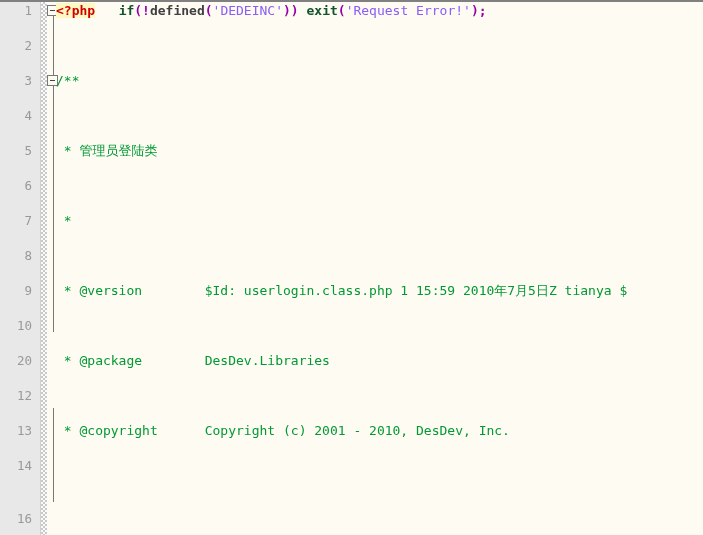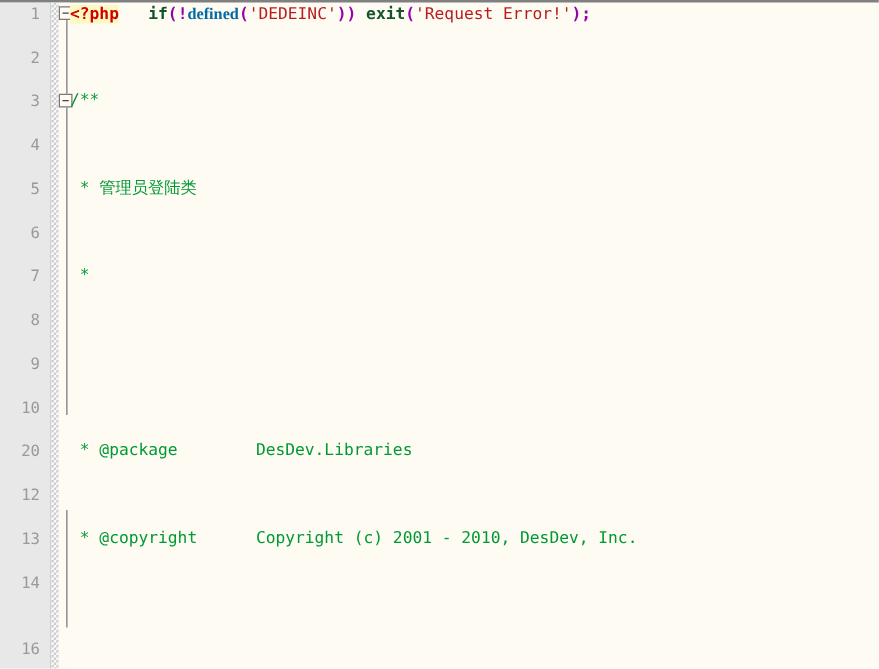--- a/index.html
+++ b/index.html
@@ -102,22 +102,22 @@
     position: absolute;
     left: 2px; right: 2px;
     top: 4px;
     height: 1px;
     background: #444;
   }
 
   
   .t-php      { color: #D00000; font-weight: bold; background: #fef9c3; }
   .t-kw       { color: #14532d; font-weight: bold; }
-  .t-fn       { color: #0369a1; font-weight: bold; font-family: Liberation Serif, serif; }
-  .t-str      { color: #b91c1c; }
+  .t-fn       { color: #404040; font-weight: bold; }
+  .t-str      { color: #8b5cf6; }
   .t-punc     { color: #9900AA; font-weight: bold; }
   .t-comment  { color: #009933; }
   .t-plain    { color: #000000; }
 </style>
 </head>
 <body>
 
 <div id="editor">
 
   <div class="gutter-numbers"></div>
@@ -129,21 +129,21 @@
 
   <div class="rows" id="rows">
       <div class="row" style="top: 0px;"><div class="lineno">1</div><div class="fold-box"></div><div class="code"><span class="t-php">&lt;?php</span><span class="t-plain">   </span><span class="t-kw">if</span><span class="t-punc">(</span><span class="t-punc">!</span><span class="t-fn">defined</span><span class="t-punc">(</span><span class="t-str">'DEDEINC'</span><span class="t-punc">))</span><span class="t-plain"> </span><span class="t-kw">exit</span><span class="t-punc">(</span><span class="t-str">'Request Error!'</span><span class="t-punc">);</span></div></div>
       <div class="row" style="top: 17.5px;"><div class="lineno">2</div><div class="code"></div></div>
       <div class="row" style="top: 35px;"><div class="lineno">3</div><div class="fold-box"></div><div class="code"><span class="t-comment">/**</span></div></div>
       <div class="row" style="top: 52.5px;"><div class="lineno">4</div><div class="code"></div></div>
       <div class="row" style="top: 70px;"><div class="lineno">5</div><div class="code"><span class="t-comment"> * 管理员登陆类</span></div></div>
       <div class="row" style="top: 87.5px;"><div class="lineno">6</div><div class="code"></div></div>
       <div class="row" style="top: 105px;"><div class="lineno">7</div><div class="code"><span class="t-comment"> *</span></div></div>
       <div class="row" style="top: 122.5px;"><div class="lineno">8</div><div class="code"></div></div>
-      <div class="row" style="top: 140px;"><div class="lineno">9</div></div>
+      <div class="row" style="top: 140px;"><div class="lineno">9</div><div class="code"><span class="t-comment"> * @version        $Id: userlogin.class.php 1 15:59 2010年7月5日Z tianya $</span></div></div>
       <div class="row" style="top: 157.5px;"><div class="lineno">10</div><div class="code"></div></div>
       <div class="row" style="top: 175px;"><div class="lineno">20</div><div class="code"><span class="t-comment"> * @package        DesDev.Libraries</span></div></div>
       <div class="row" style="top: 192.5px;"><div class="lineno">12</div><div class="code"></div></div>
       <div class="row" style="top: 210px;"><div class="lineno">13</div><div class="code"><span class="t-comment"> * @copyright      Copyright (c) 2001 - 2010, DesDev, Inc.</span></div></div>
       <div class="row" style="top: 227.5px;"><div class="lineno">14</div><div class="code"></div></div>
       <div class="row" style="top: 262.5px;"><div class="lineno">16</div><div class="code"></div></div>
     </div>
 
 </div>
 

